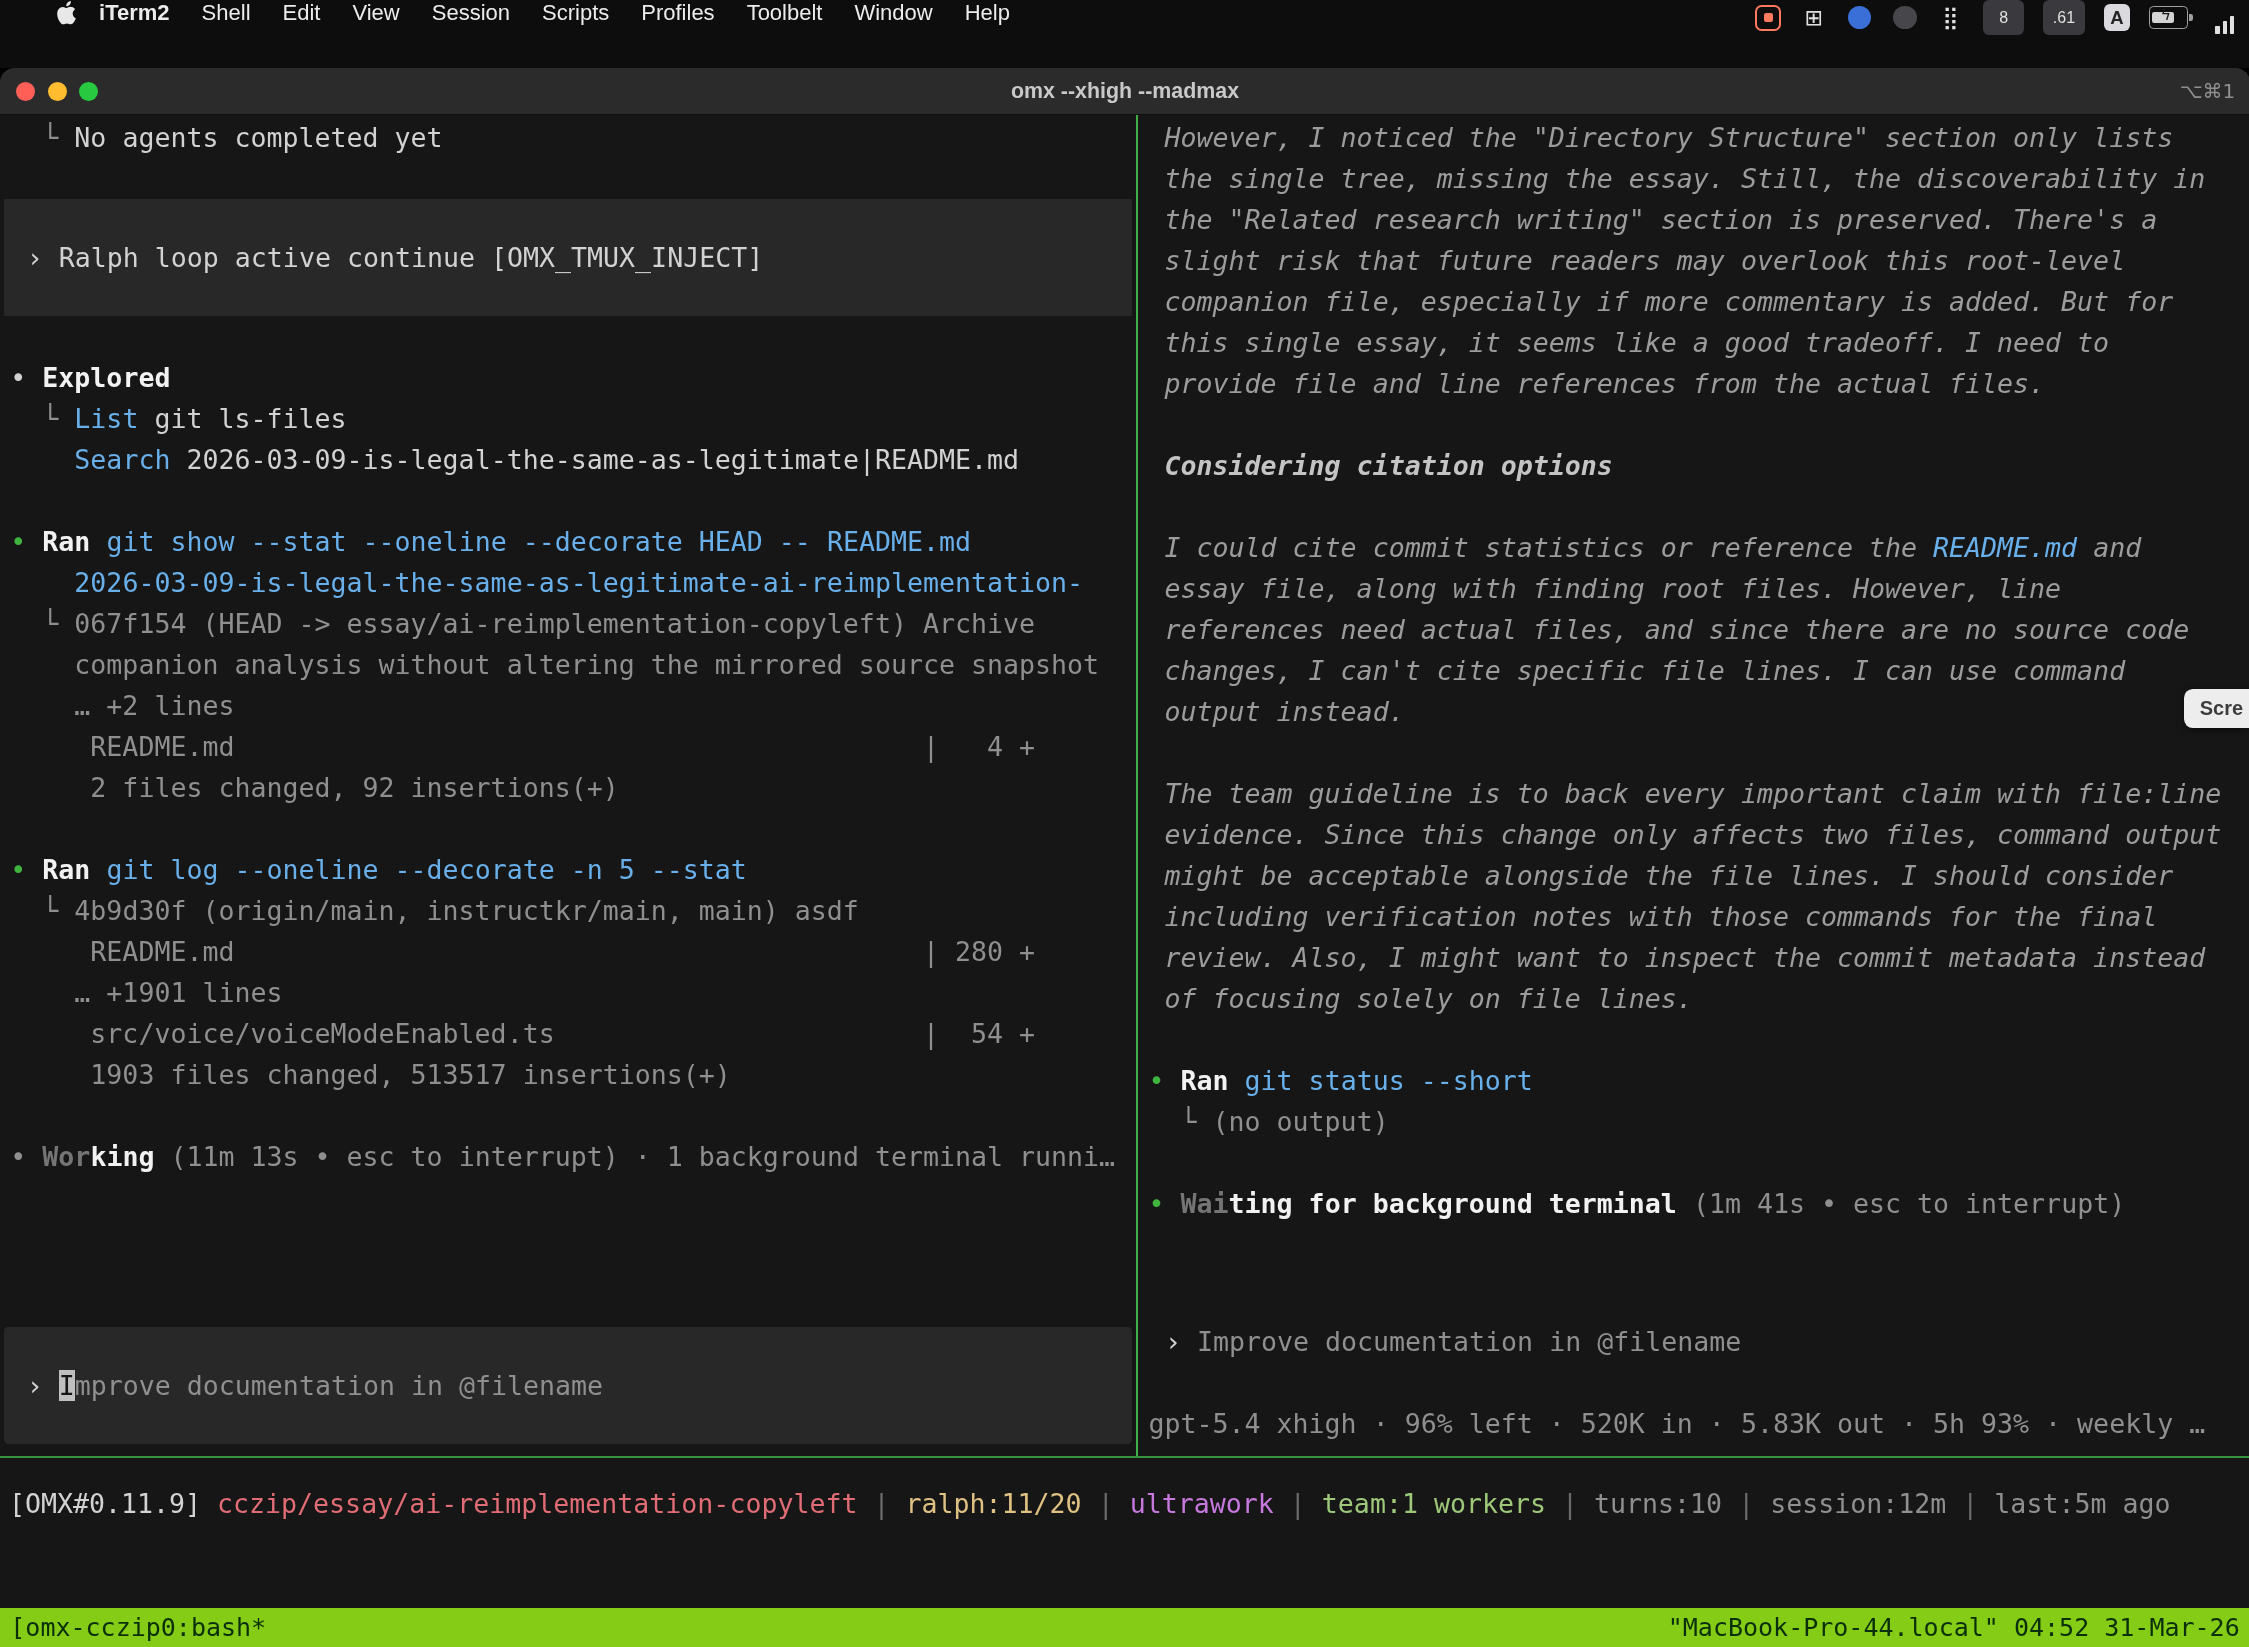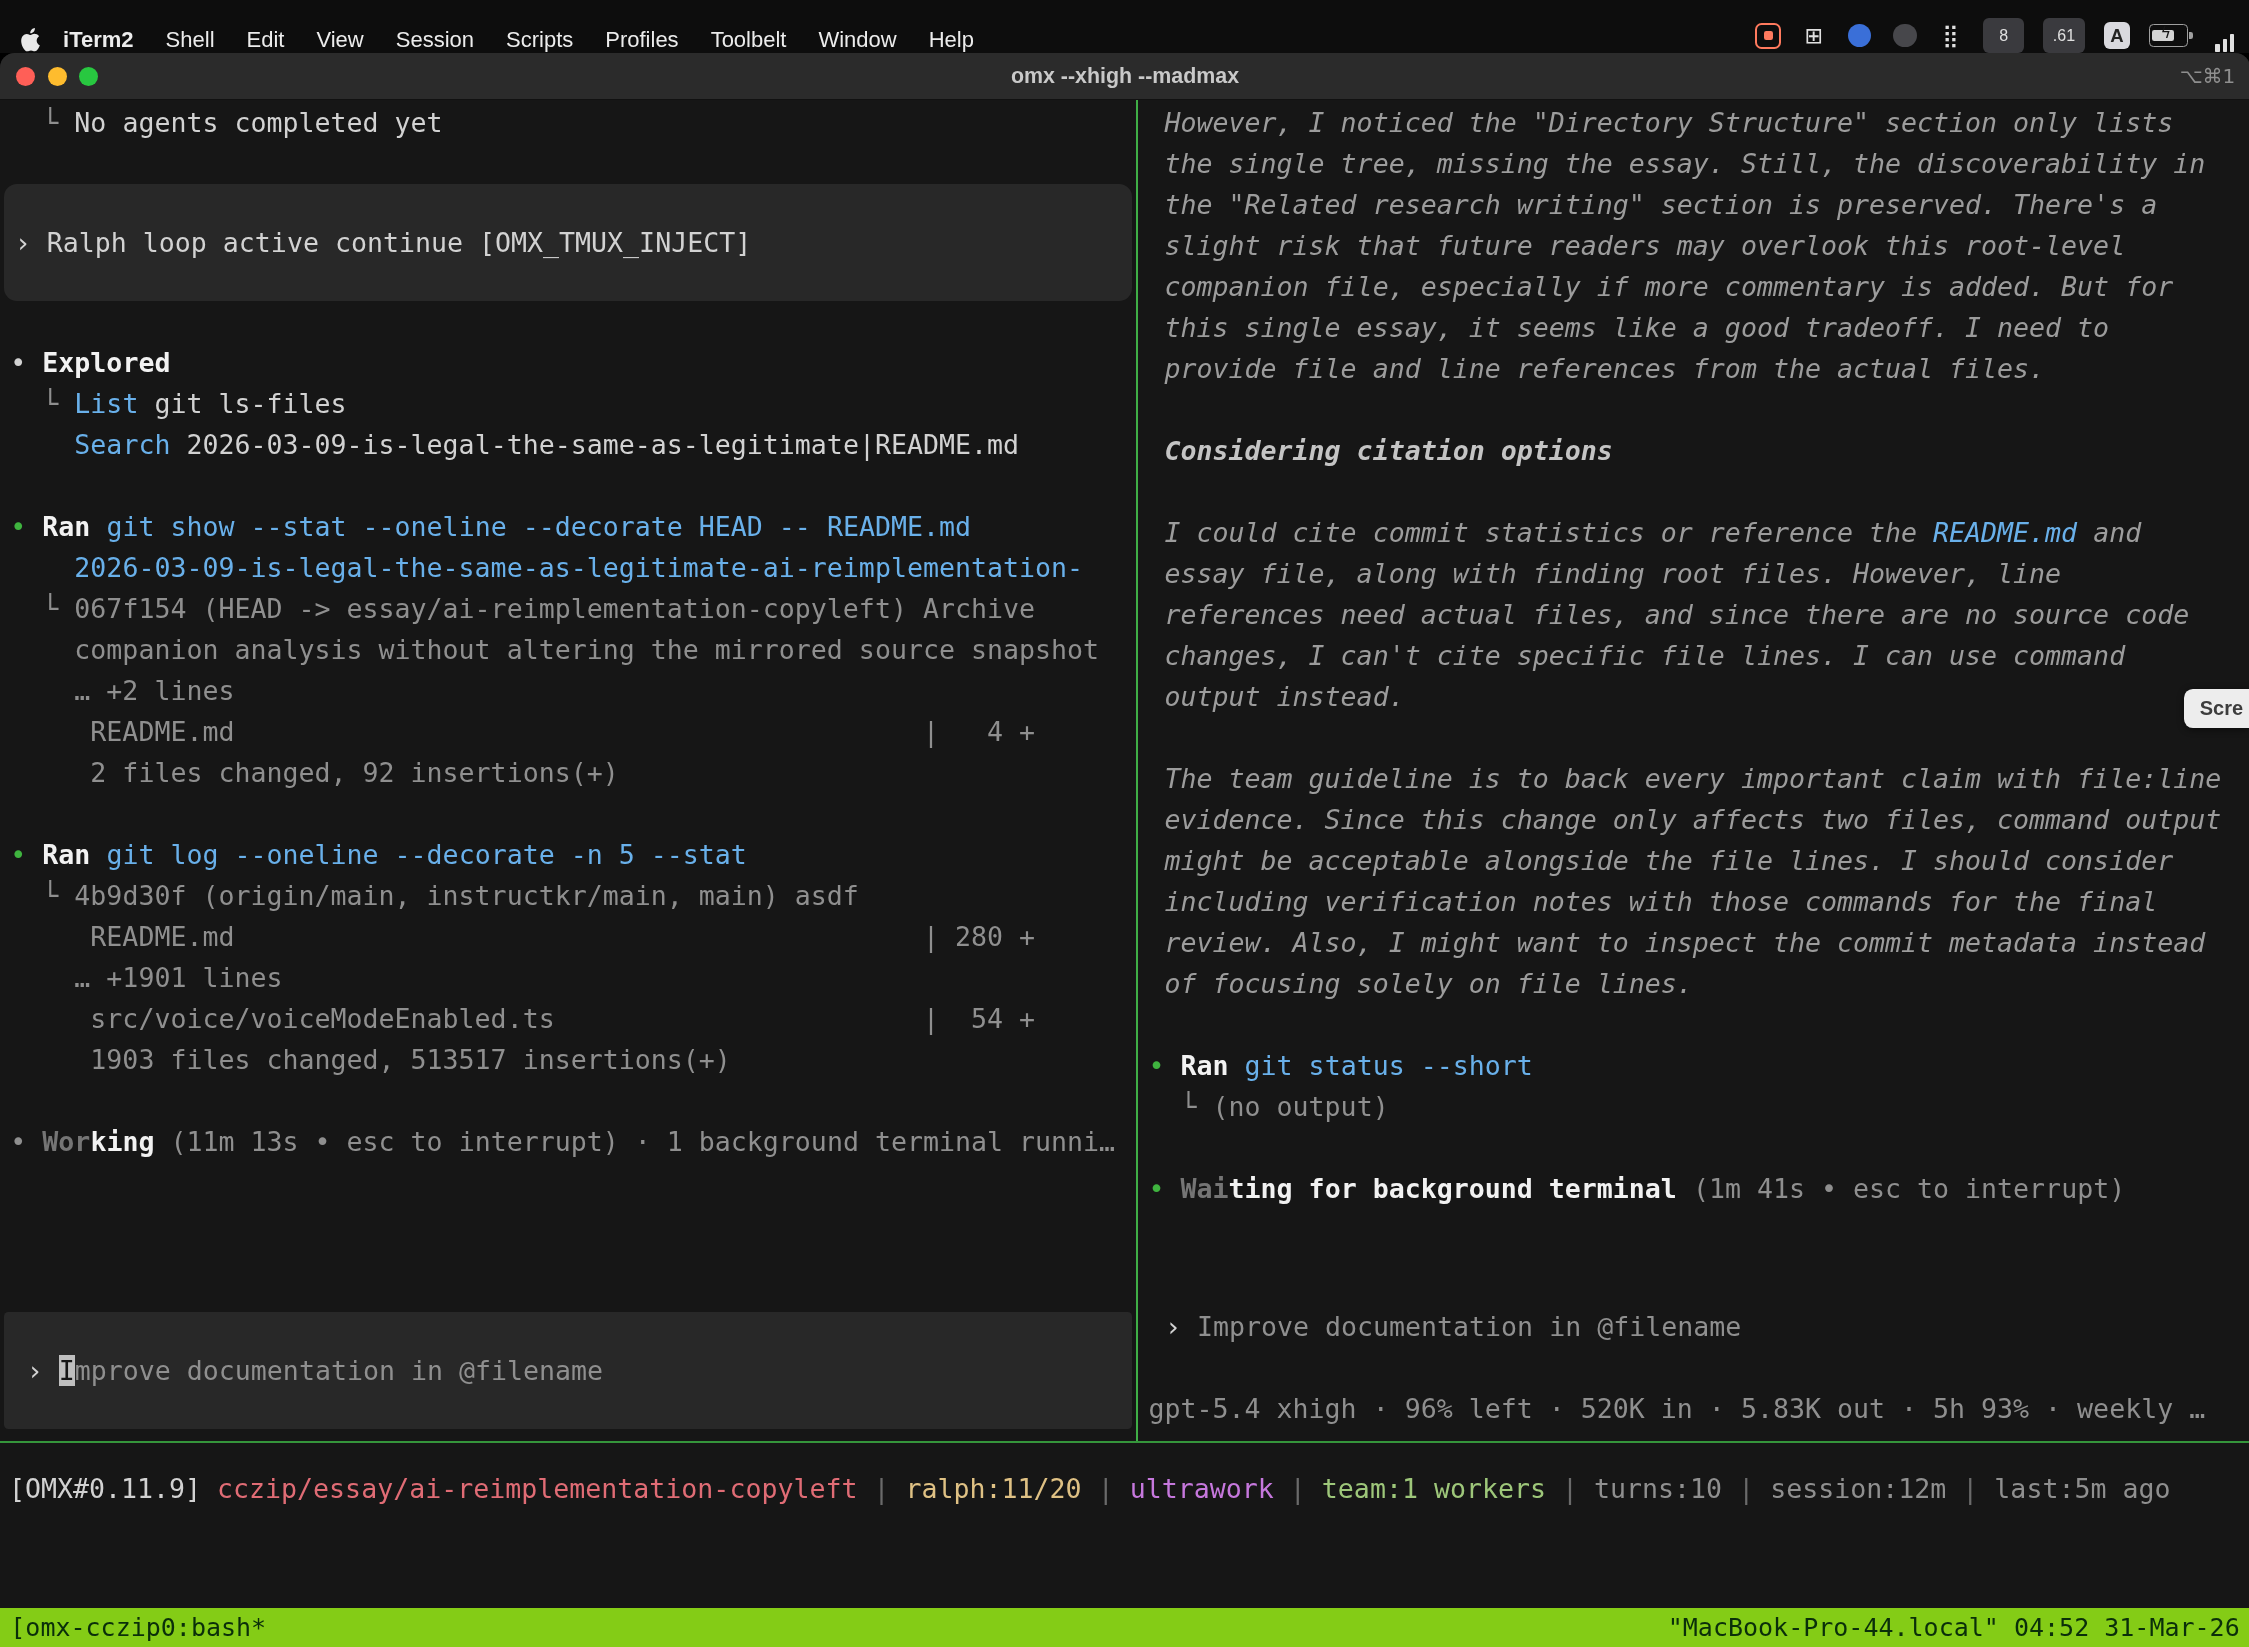--- a/index.html
+++ b/index.html
@@ -1,20 +1,20 @@
 <!DOCTYPE html>
 <html style="font-size:11.8px"><head>
 <meta charset="utf-8">
 <style>
   html,body{margin:0;padding:0;background:#000;}
   body{width:2250px;height:1648px;display:flex;flex-direction:column;overflow:hidden;
        font-family:"DejaVu Sans Mono",monospace;}
   
-  .menubar{height:53px;background:#0d0d0d;display:flex;align-items:flex-end;justify-content:space-between;
-           font-family:"Liberation Sans",sans-serif;color:#ececec;font-size:22px;flex:0 0 auto;}
+  .menubar{height:68px;background:#0d0d0d;display:flex;align-items:flex-start;justify-content:space-between;
+           font-family:"Liberation Sans",sans-serif;color:#ececec;font-size:22px;flex:0 0 auto;padding-left:36px;}
   .mb-left{display:flex;align-items:center;padding-left:19px;}
   .apple{display:flex;align-items:center;margin-right:7.4px;}
   .menu-item{padding:0 16px;white-space:nowrap;}
   .app-name{font-weight:bold;padding:0 16px;}
   .mb-right{display:flex;align-items:center;gap:19px;padding-right:11.8px;}
   .mi{display:flex;align-items:center;justify-content:center;height:32px;min-width:26.6px;
       color:#e0e0e0;font-size:22px;position:relative;font-family:"DejaVu Sans",sans-serif;}
   .rec-outer{width:22px;height:22px;border:2.2px solid #ff7a5e;border-radius:6.6px;display:flex;align-items:center;justify-content:center;}
   .rec-dot{width:8.9px;height:8.9px;background:#ff7a5e;border-radius:2.2px;}
   .disc{width:23.6px;height:23.6px;border-radius:50%;display:block;}
@@ -39,21 +39,21 @@
   .tb-right{margin-left:auto;padding-right:14.8px;color:#8f8f8f;z-index:2;
             font-family:"DejaVu Sans",sans-serif;font-size:20px;}
   
   .panes{height:1341px;display:flex;flex-direction:row;flex:0 0 auto;background:#161616;}
   .pane{display:flex;flex-direction:column;padding-top:2.2px;overflow:hidden;}
   .left-pane{width:1136px;flex:0 0 auto;}
   .right-pane{flex:1;}
   .pane-divider{width:2.2px;background:#3fae46;flex:0 0 auto;}
   .tl{min-height:41px;height:41px;line-height:41px;font-size:26.6px;white-space:pre;
       padding-left:10.3px;overflow:hidden;color:#d2d2d2;}
-  .inject-box{background:#282828;border-radius:13px;margin:0 4.4px;padding:38px 0;}
+  .inject-box{background:#282828;border-radius:1px;margin:0 4.4px;padding:38px 12px;}
   .pane-bottom{margin-top:auto;padding-bottom:11.8px;}
   .input-row{margin:0 4.4px;border-radius:4.4px;padding:38px 12px;}
   .left-pane .input-row{background:#282828;}
   .status-line{margin-top:3px;color:#8f8f8f;}
   
   .c-fg{color:#d2d2d2;}
   .c-dim{color:#8f8f8f;}
   .c-dim2{color:#6a6a6a;}
   .c-blue{color:#69b0ea;}
   .c-green{color:#3fb43f;}

